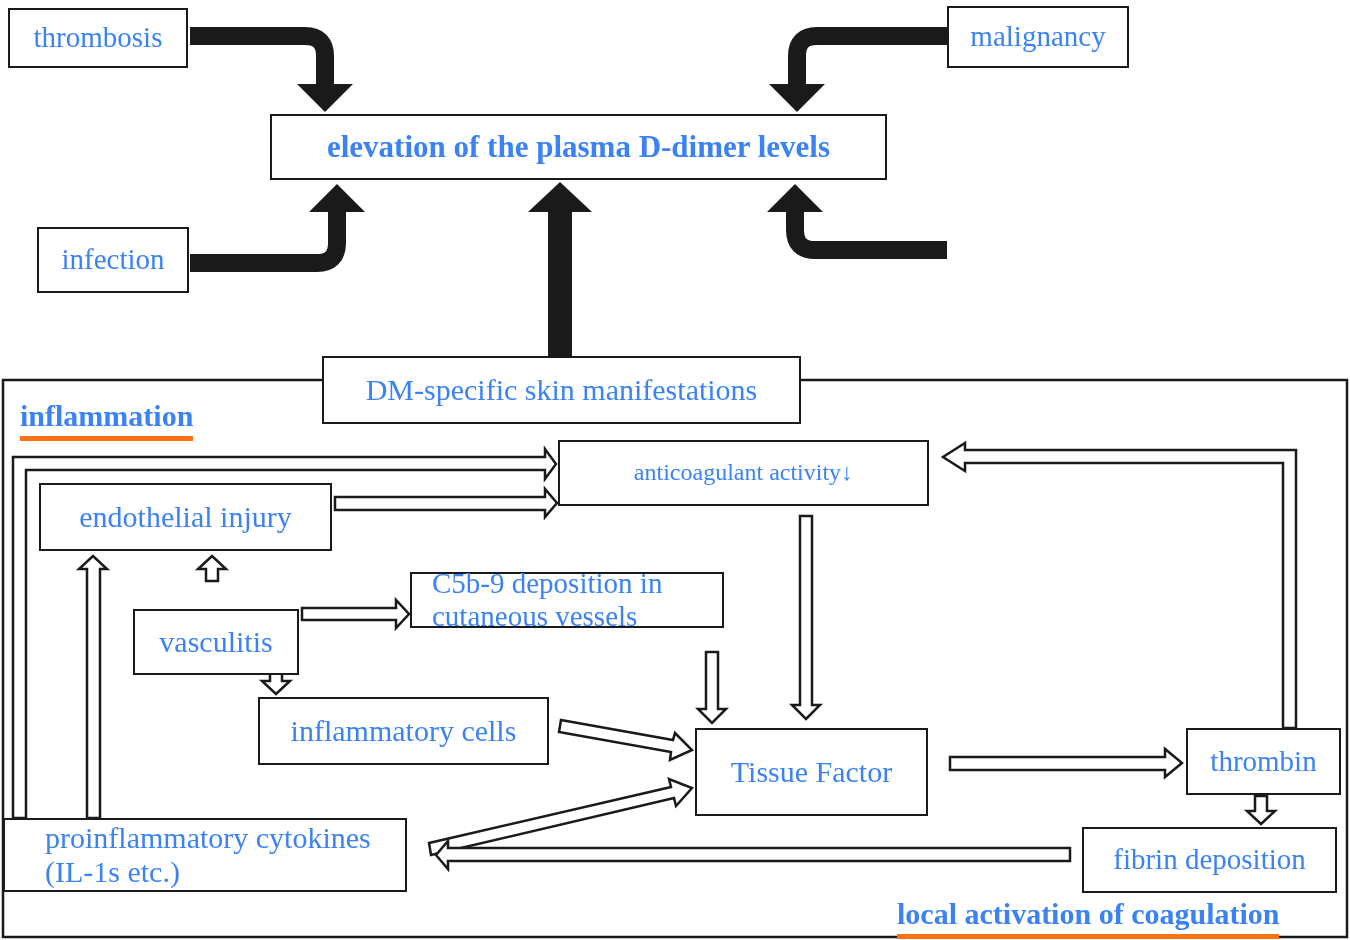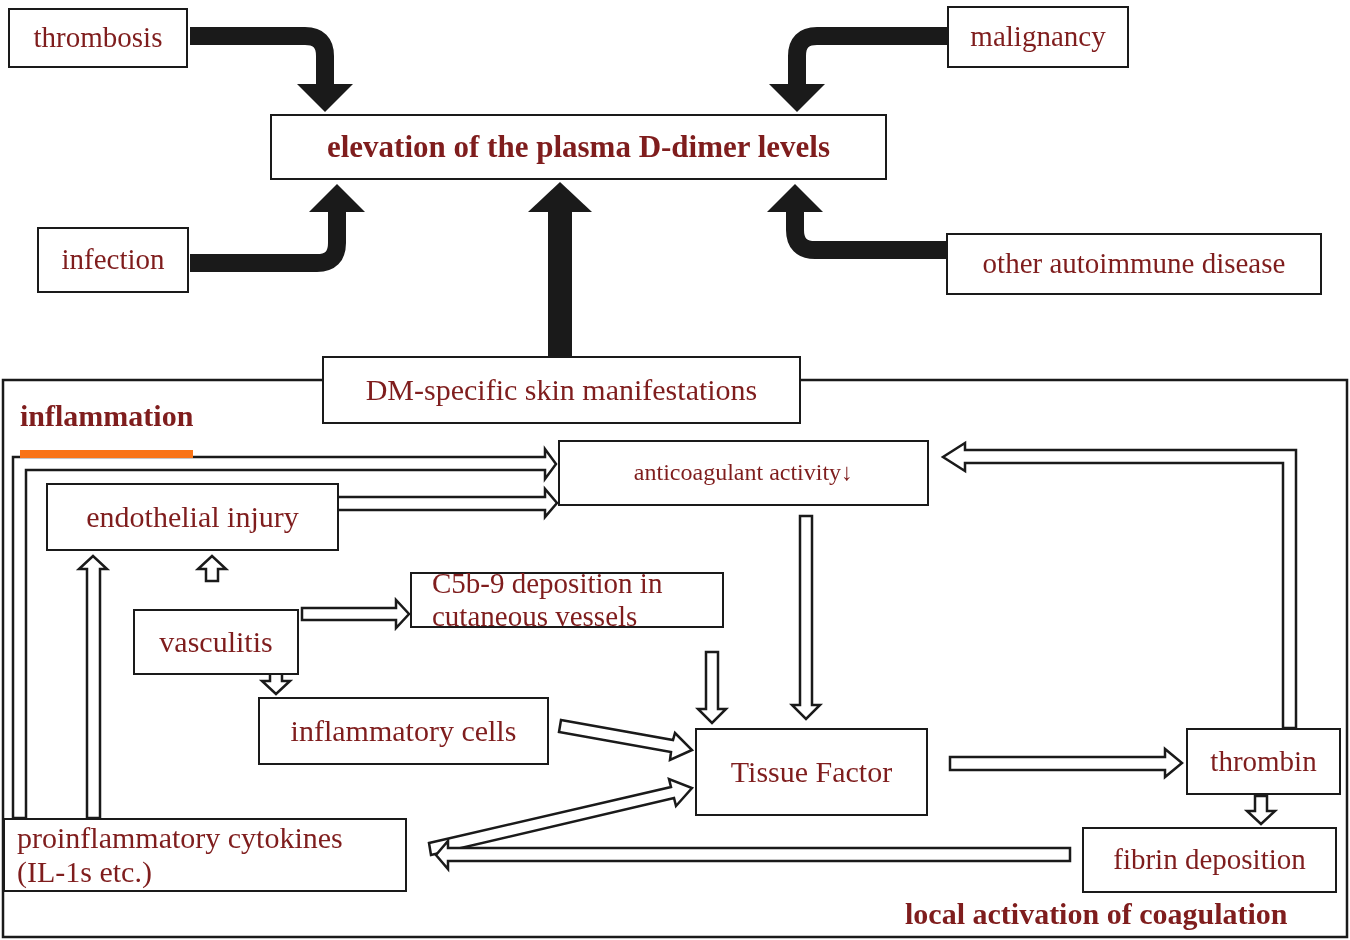--- a/index.html
+++ b/index.html
@@ -1,21 +1,21 @@
 <!DOCTYPE html>
 <html><head>
 <meta charset="utf-8">
 <style>
   html,body{margin:0;padding:0;background:#ffffff;}
   #canvas{
     position:relative;
     width:1350px;height:940px;
     background:#ffffff;
     font-family:"Liberation Serif", serif;
-    color:#7f1d1d;
+    color:#3b82f6;
     overflow:hidden;
   }
   #arrows{position:absolute;left:0;top:0;width:1350px;height:940px;}
   .box{
     position:absolute;
     border:2px solid #1a1a1a;
     background:#ffffff;
     display:flex;align-items:center;justify-content:center;
     text-align:center;
     box-sizing:border-box;
@@ -23,42 +23,42 @@
     line-height:1.15;
   }
   .box.bold{font-weight:bold;}
   .box.multiline{
     flex-direction:column;align-items:flex-start;justify-content:center;
     text-align:left;white-space:normal;
   }
   .freelabel{
     position:absolute;
     font-weight:bold;
-    border-bottom:8px solid #f97316;
-    padding-bottom:17px;
+    border-bottom:5px solid #f97316;
+    padding-bottom:3px;
     white-space:nowrap;
   }
   
   #thrombosis   {left:8px;   top:8px;   width:180px; height:60px; font-size:29px;}
   #malignancy   {left:947px; top:6px;   width:182px; height:62px; font-size:29px;}
   #elevation    {left:270px; top:114px; width:617px; height:66px; font-size:31px;}
   #infection    {left:37px;  top:227px; width:152px; height:66px; font-size:29px;}
   #autoimmune   {left:946px; top:233px; width:376px; height:62px; font-size:29px;}
   #dmskin       {left:322px; top:356px; width:479px; height:68px; font-size:30px;}
   #anticoag     {left:558px; top:440px; width:371px; height:66px; font-size:24px;}
-  #endothelial  {left:39px;  top:483px; width:293px; height:68px; font-size:30px;margin-left:7px;}
+  #endothelial  {left:39px;  top:483px; width:293px; height:68px; font-size:30px;}
   #vasculitis   {left:133px; top:609px; width:166px; height:66px; font-size:30px;}
   #c5b9         {left:410px; top:572px; width:314px; height:56px; font-size:29px; padding-left:20px;}
   #inflcells    {left:258px; top:697px; width:291px; height:68px; font-size:30px;}
-  #cytokines    {left:3px;   top:818px; width:404px; height:74px; font-size:30px; padding-left:12px;}
+  #cytokines    {left:3px;   top:818px; width:404px; height:74px; font-size:30px; padding-left:40px;}
   #tissuefactor {left:695px; top:728px; width:233px; height:88px; font-size:30px;}
   #thrombin     {left:1186px;top:728px; width:155px; height:67px; font-size:29px;text-align:right;}
   #fibrin       {left:1082px;top:827px; width:255px; height:66px; font-size:29px;}
   #lbl-inflammation{left:20px; top:399px; font-size:30px;}
-  #lbl-coagulation {left:897px; top:897px; font-size:30px;margin-left:8px;}
+  #lbl-coagulation {left:897px; top:897px; font-size:30px;}
   .blackarrow{fill:none;stroke:#1a1a1a;stroke-width:18;stroke-linejoin:round;}
   .blackarrow-thick{fill:none;stroke:#1a1a1a;stroke-width:24;}
   .blackhead{fill:#1a1a1a;stroke:none;}
   .hollow{fill:#ffffff;stroke:#1a1a1a;stroke-width:2.5;stroke-linejoin:miter;}
   .border{fill:none;stroke:#1a1a1a;stroke-width:2.5;}
 </style>
 </head>
 <body>
 
 <div id="canvas">
@@ -112,21 +112,20 @@
   </svg>
 
   <div class="box" id="thrombosis">thrombosis</div>
 
   <div class="box" id="malignancy">malignancy</div>
 
   <div class="box bold" id="elevation">elevation of the plasma D-dimer levels</div>
 
   <div class="box" id="infection">infection</div>
 
-  <div class="box" id="autoimmune">other autoimmune disease</div>
 
   <div class="box" id="dmskin">DM-specific skin manifestations</div>
 
   <div class="box" id="anticoag">anticoagulant activity↓</div>
 
   <div class="box" id="endothelial">endothelial injury</div>
 
   <div class="box" id="vasculitis">vasculitis</div>
 
   <div class="box multiline" id="c5b9">

